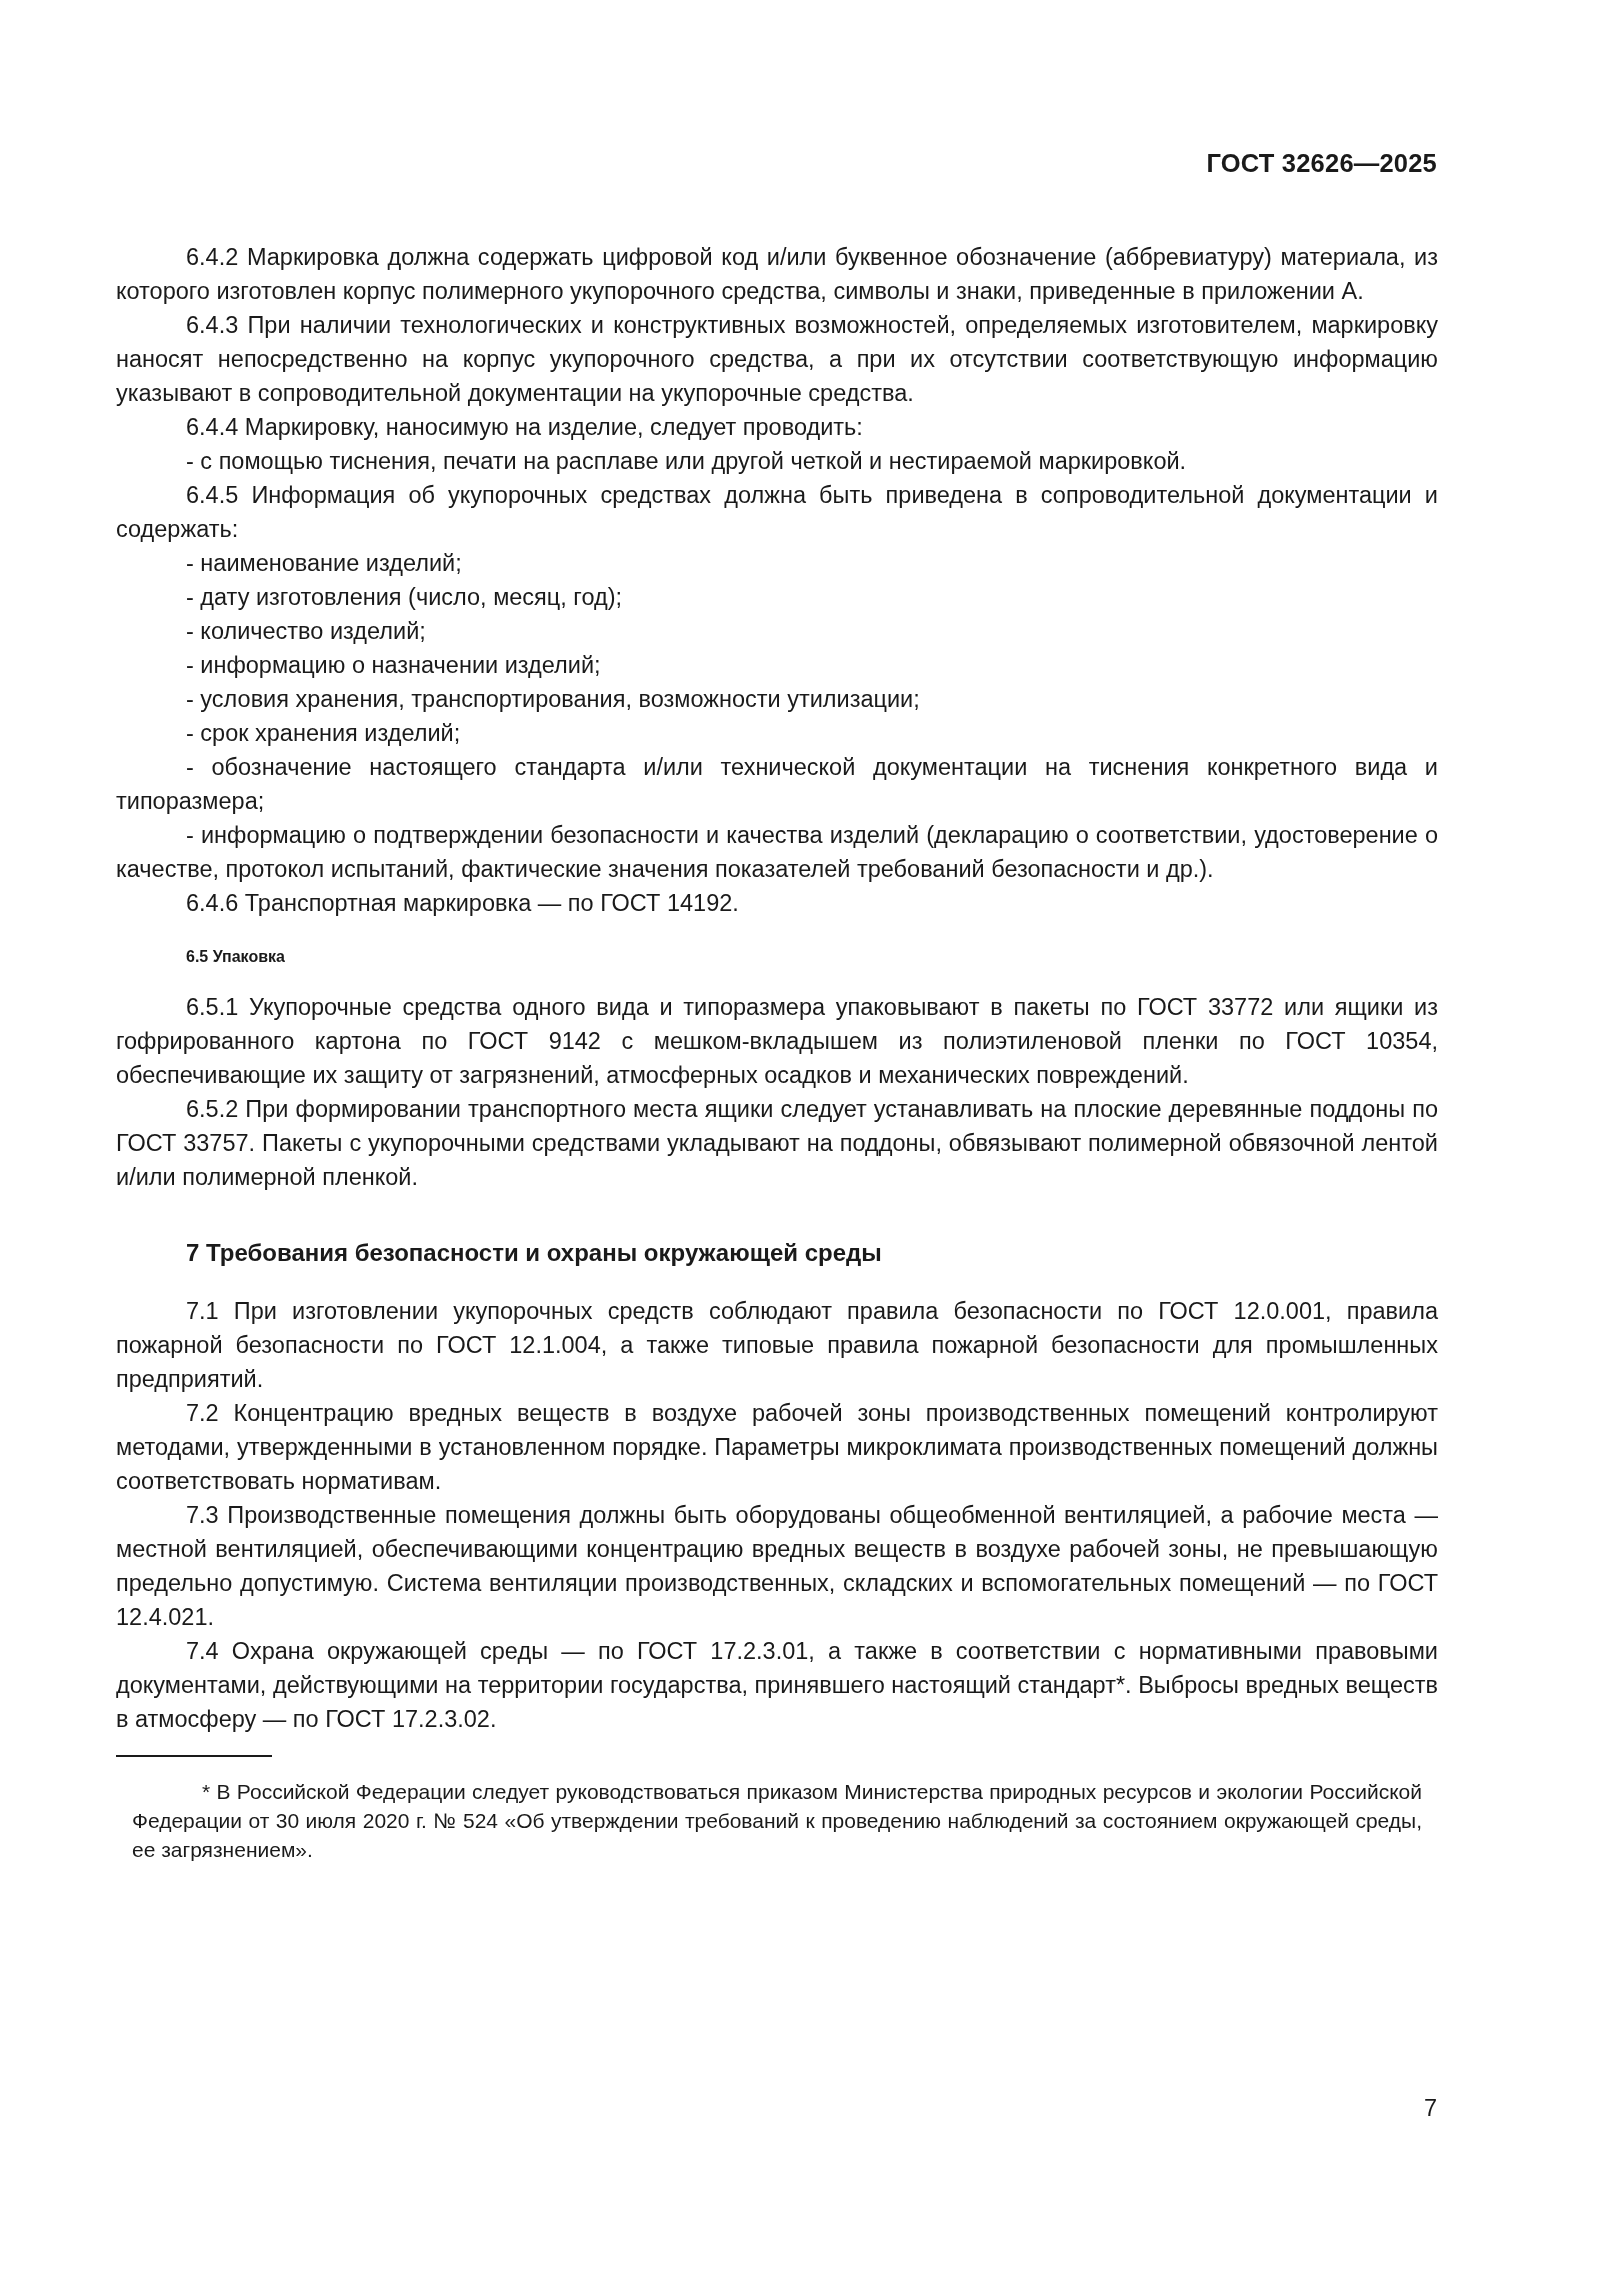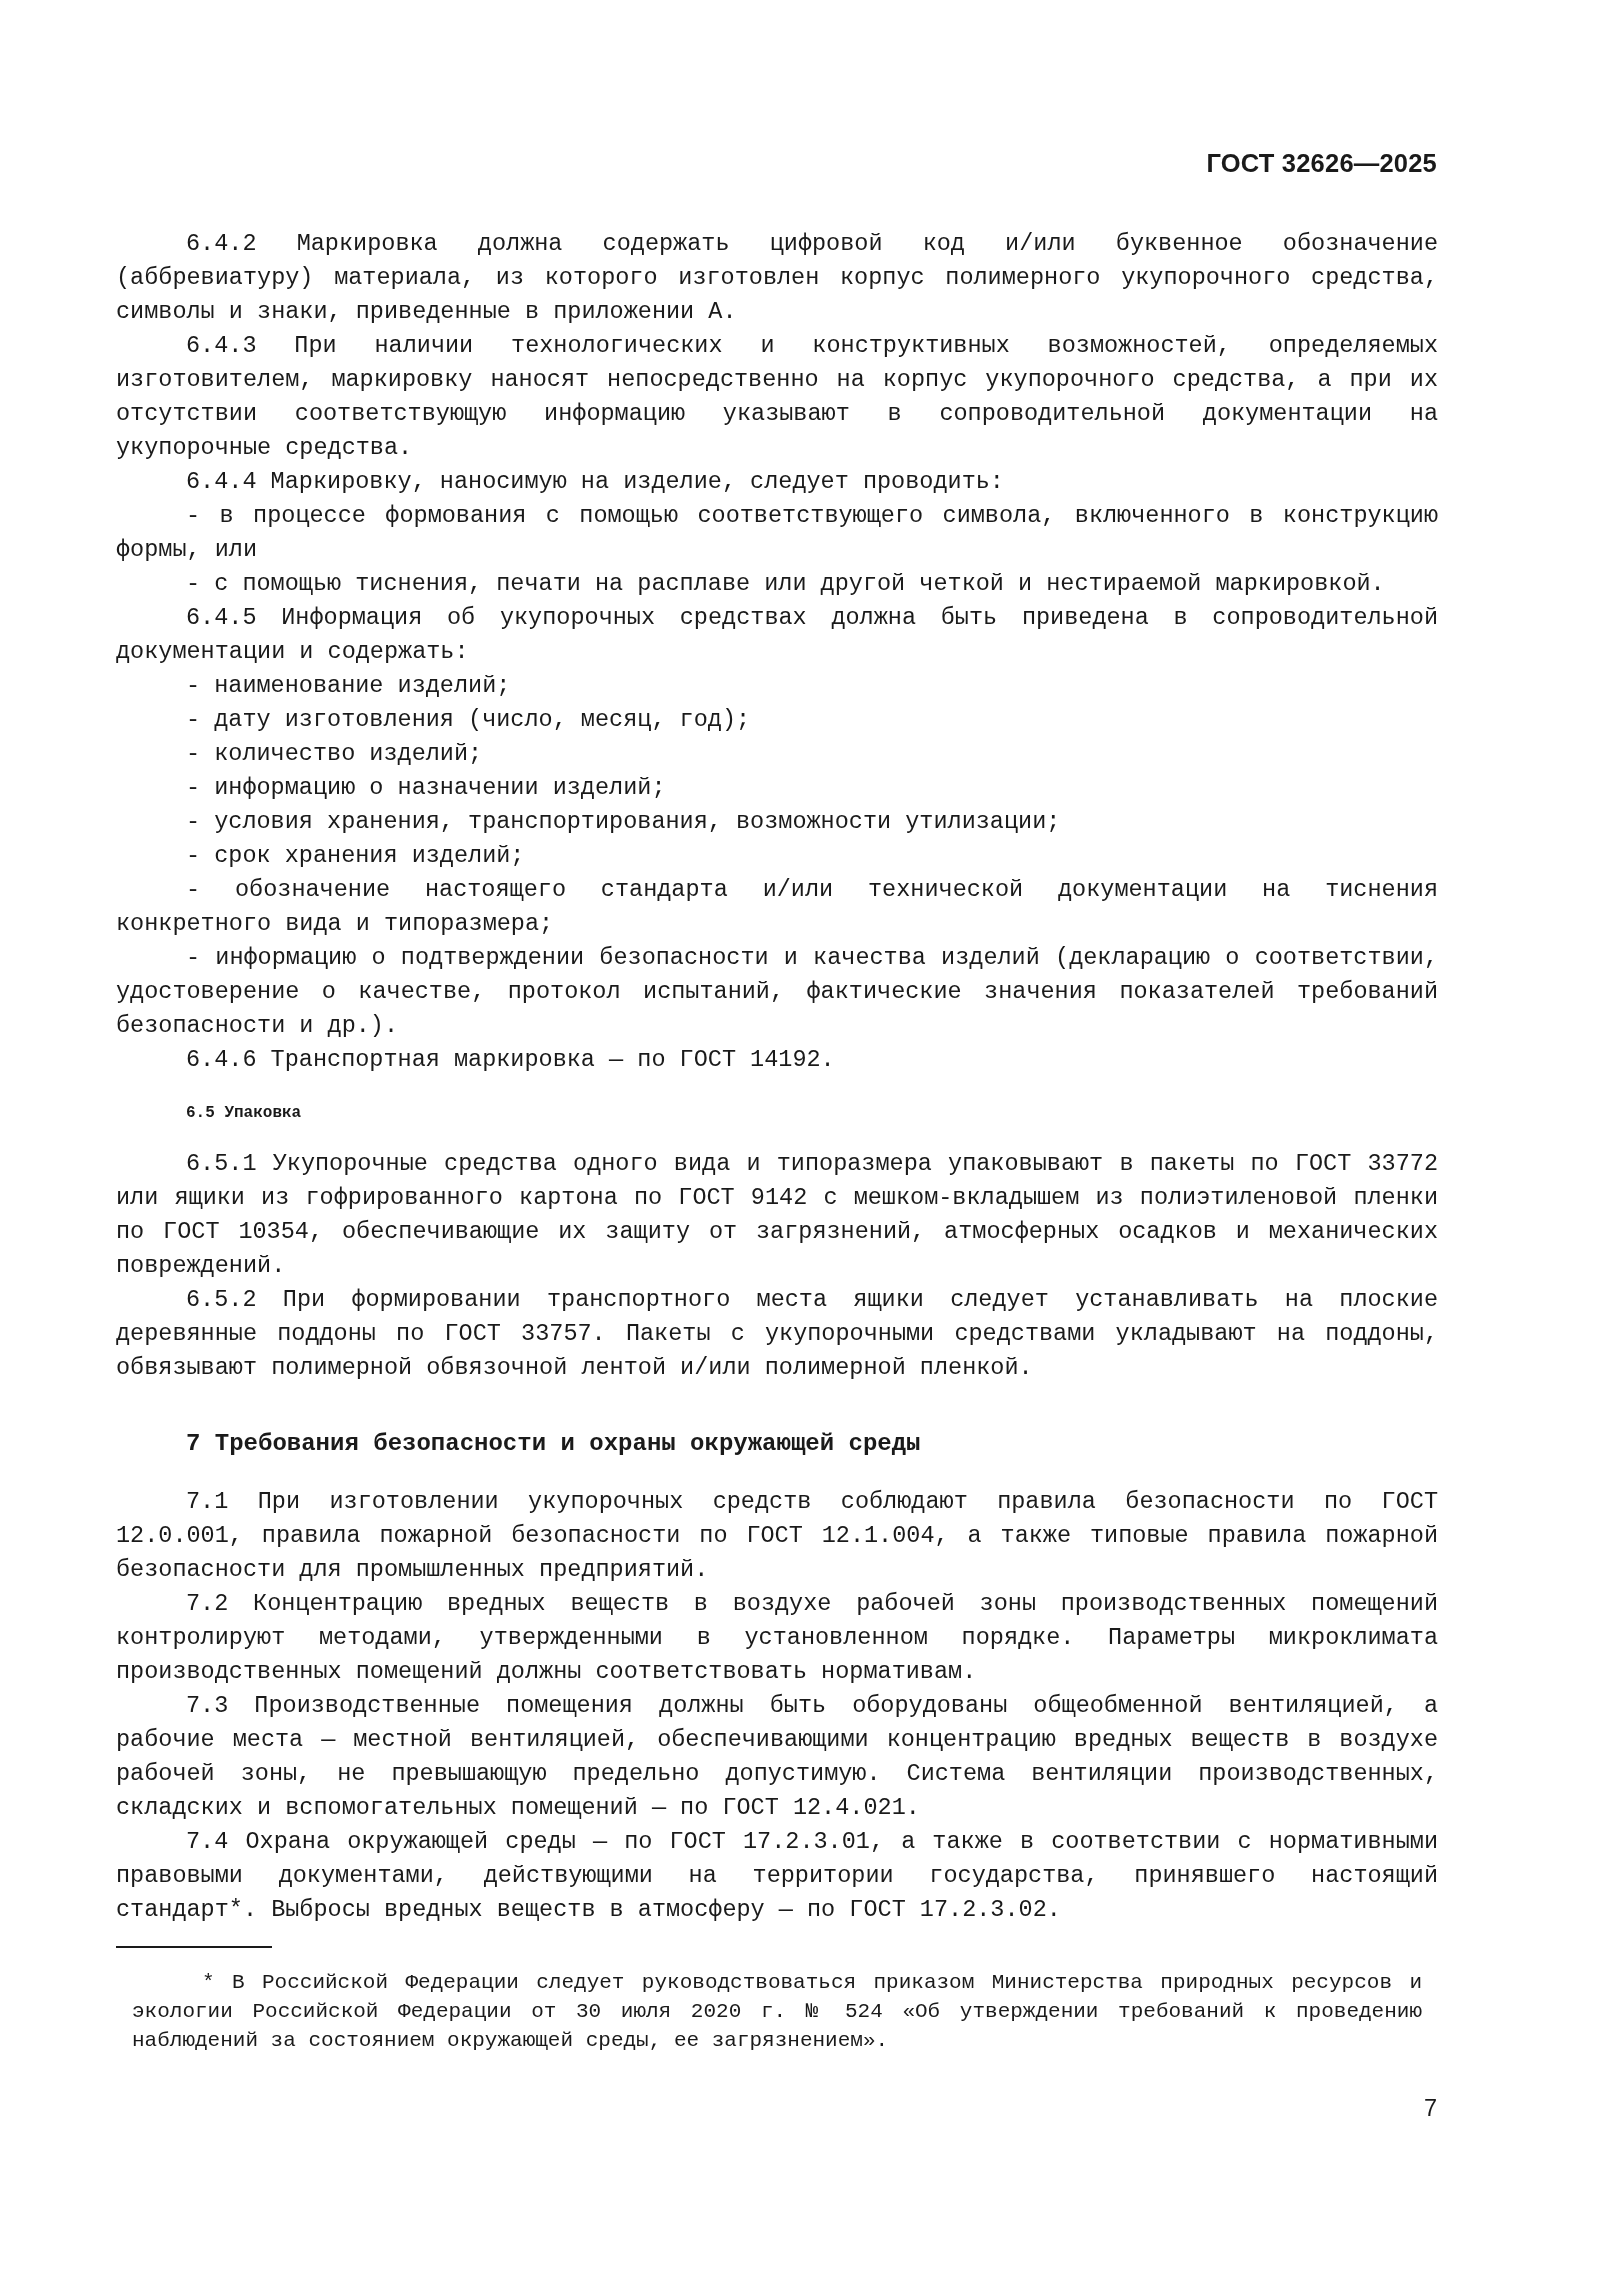--- a/index.html
+++ b/index.html
@@ -1,20 +1,20 @@
 <!DOCTYPE html>
 <html><head>
 <meta charset="utf-8">
 <style>
   html, body { margin: 0; padding: 0; background: #ffffff; }
   body { width: 1621px; height: 2293px; position: relative; overflow: hidden;
          font-family: "Liberation Sans", sans-serif; color: #1a1a1a; }
   .page { position: absolute; left: 0; top: 0; width: 1621px; height: 2293px; }
   .header-code { position: absolute; right: 184px; top: 149px; font-size: 25.5px; font-weight: bold; letter-spacing: 0.2px; }
-  .content { position: absolute; left: 116px; top: 227px; width: 1322px; font-family: Liberation Mono, monospace; }
+  .content { position: absolute; left: 116px; top: 240px; width: 1322px; }
   .p { font-size: 23.5px; line-height: 34px; margin: 0; text-align: justify; text-indent: 70px; }
   .h2 { font-size: 16px; font-weight: bold; line-height: 33px; margin: 0; padding-left: 70px; }
   .h1 { font-size: 24px; font-weight: bold; line-height: 39px; margin: 0; padding-left: 70px; }
   .gap-h2-before { height: 19.6px; }
   .gap-h2-after { height: 17.6px; }
   .gap-h1-before { height: 39px; }
   .gap-h1-after { height: 21.6px; }
   .footnote-rule { width: 156px; height: 0; border-top: 2.9px solid #1a1a1a; margin: 19.6px 0 19.6px 0; }
   .fn { font-size: 21px; line-height: 29px; margin: 16px; text-align: justify; text-indent: 70px; }
   .page-number { position: absolute; right: 184px; top: 2095px; font-size: 23.5px; }
@@ -25,21 +25,20 @@
 <div class="page">
 
   <div class="header-code">ГОСТ 32626—2025</div>
 
   <div class="content">
 
     <div>
       <p class="p">6.4.2 Маркировка должна содержать цифровой код и/или буквенное обозначение (аббревиатуру) материала, из которого изготовлен корпус полимерного укупорочного средства, символы и знаки, приведенные в приложении А.</p>
       <p class="p">6.4.3 При наличии технологических и конструктивных возможностей, определяемых изготовителем, маркировку наносят непосредственно на корпус укупорочного средства, а при их отсутствии соответствующую информацию указывают в сопроводительной документации на укупорочные средства.</p>
       <p class="p">6.4.4 Маркировку, наносимую на изделие, следует проводить:</p>
-      <p class="p">- в процессе формования с помощью соответствующего символа, включенного в конструкцию формы, или</p>
       <p class="p">- с помощью тиснения, печати на расплаве или другой четкой и нестираемой маркировкой.</p>
       <p class="p">6.4.5 Информация об укупорочных средствах должна быть приведена в сопроводительной документации и содержать:</p>
       <p class="p">- наименование изделий;</p>
       <p class="p">- дату изготовления (число, месяц, год);</p>
       <p class="p">- количество изделий;</p>
       <p class="p">- информацию о назначении изделий;</p>
       <p class="p">- условия хранения, транспортирования, возможности утилизации;</p>
       <p class="p">- срок хранения изделий;</p>
       <p class="p">- обозначение настоящего стандарта и/или технической документации на тиснения конкретного вида и типоразмера;</p>
       <p class="p">- информацию о подтверждении безопасности и качества изделий (декларацию о соответствии, удостоверение о качестве, протокол испытаний, фактические значения показателей требований безопасности и др.).</p>

